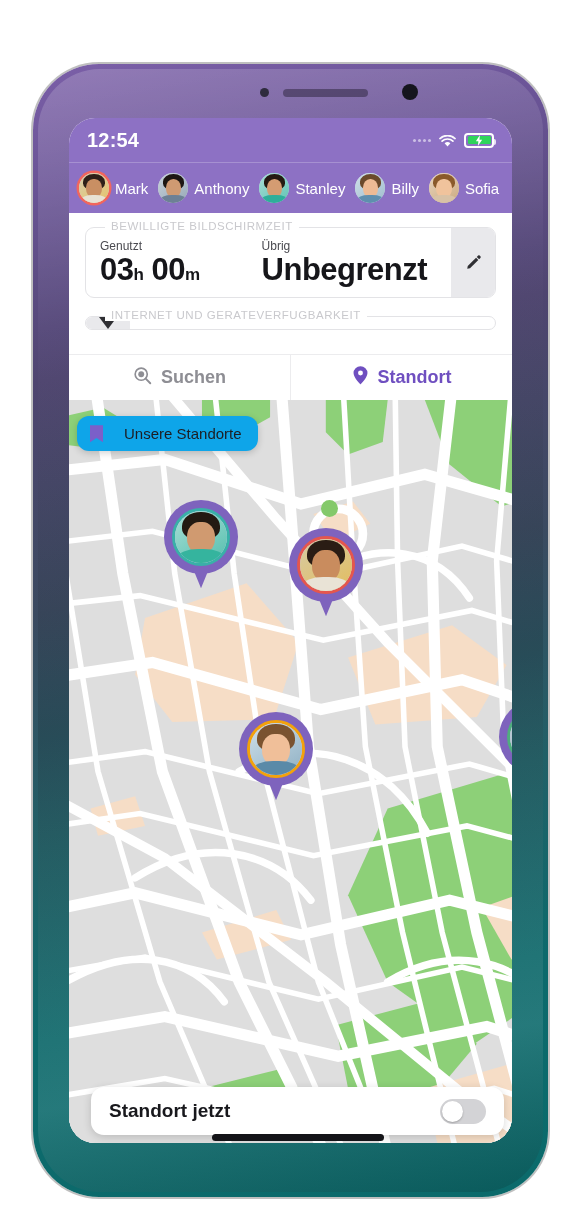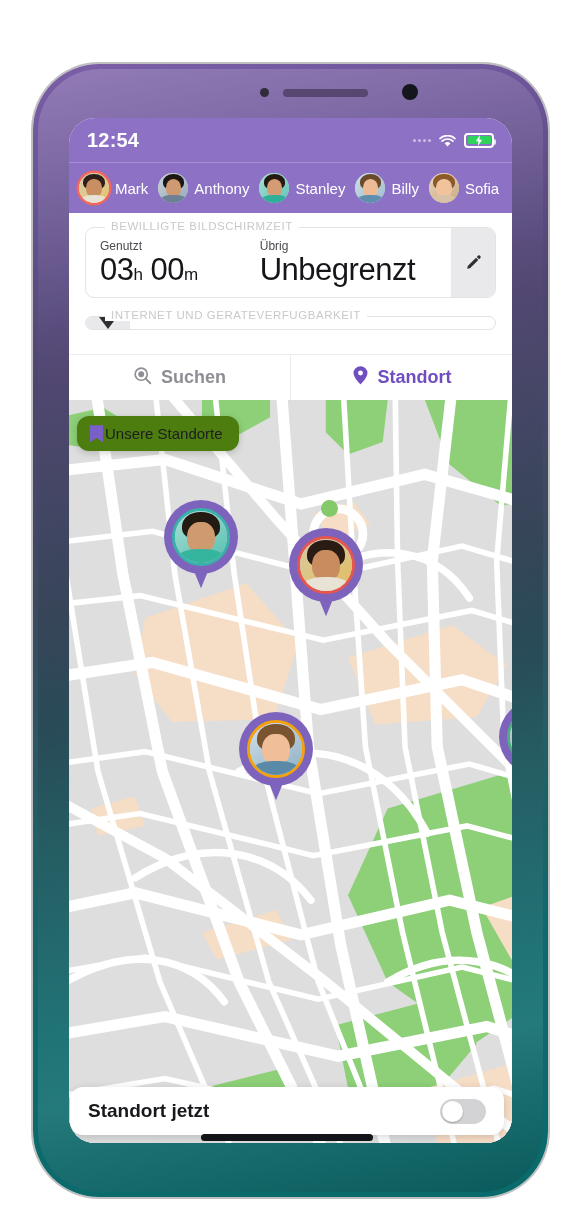--- a/index.html
+++ b/index.html
@@ -84,21 +84,21 @@
   .fcard-box { border:1.6px solid #e3e3e6; border-radius:9px; overflow:hidden;
                display:flex; align-items:stretch; background:#fff; }
   .fcard-main { flex:1 1 auto; padding:12px 14px 11px 14px; min-width:0; }
   .fcard-act { flex:0 0 44px; background:#e9e9ec; display:flex;
                align-items:center; justify-content:center; }
 
   .time-row { display:flex; align-items:flex-start; }
   .time-col { flex:0 0 auto; }
   .time-col.right { margin-left:62px; }
   .time-lab { font-size:12px; color:#4a4a50; line-height:1.05; margin-bottom:1px; }
-  .time-val { font-size:31px; color:#16161a; font-weight:400; line-height:1.05;
+  .time-val { font-size:31px; color:#16161a; font-weight:700; line-height:1.05;
               letter-spacing:-.5px; }
   .time-val .u { font-size:17px; }
 
   .sel-val { font-size:19px; font-weight:bold; color:#6f4fc0; line-height:1.2;
              padding:7px 0 6px 0; }
 
   
   .pencil { width:17px; height:17px; position:relative; transform:rotate(0deg); }
   .caret { width:0; height:0; border-left:9px solid transparent;
            border-right:9px solid transparent; border-top:12px solid #2f2f33; }
@@ -110,23 +110,23 @@
          gap:9px; font-size:18px; font-weight:bold; color:#8e8e94; }
   .tab.active { color:#6f4fc0; }
   .tab + .tab { border-left:1px solid #ececee; }
   .tabs:after { content:""; }
 
   
   .map { position:relative; flex:1 1 auto; min-height:0; overflow:hidden;
          background:#dedede; }
   .map svg { position:absolute; inset:0; width:100%; height:100%; display:block; }
 
-  .chip { position:absolute; left:8px; top:16px; background:#4d7c0f;
+  .chip { position:absolute; left:8px; top:16px; background:#0ea5e9;
           border-radius:12px; padding:9px 16px 9px 13px; display:flex;
-          align-items:center; gap:2px; box-shadow:0 2px 7px rgba(0,0,0,.18);
+          align-items:center; gap:21px; box-shadow:0 2px 7px rgba(0,0,0,.18);
           font-size:15px; color:#1d1d22; white-space:nowrap; }
   .bookmark { width:13px; height:17px; background:#7b5fc9; flex:0 0 auto;
               clip-path:polygon(0 0,100% 0,100% 100%,50% 76%,0 100%); }
 
   
   .pin { position:absolute; width:74px; height:90px; }
   .pin .head { position:absolute; left:0; top:0; width:74px; height:74px;
                border-radius:50%; background:#7e63bd; }
   .pin .tail { position:absolute; left:19px; top:44px; width:36px; height:44px;
                background:#7e63bd;
@@ -135,21 +135,21 @@
                border-radius:50%; overflow:hidden; border:3px solid #39b0a8;
                background:#cfc6e6; }
   .pin.r-red  .ring { border-color:#e4564e; }
   .pin.r-amber .ring { border-color:#f2a20c; }
   .pin.r-green .ring { border-color:#4fae7e; }
 
   .greendot { position:absolute; width:17px; height:17px; border-radius:50%;
               background:#84c96a; }
 
   
-  .botbar { position:absolute; left:1px; right:8px; bottom:8px; background:#fff;
+  .botbar { position:absolute; left:22px; right:8px; bottom:8px; background:#fff;
             border-radius:13px; height:48px; display:flex; align-items:center;
             justify-content:space-between; padding:0 18px;
             box-shadow:0 2px 9px rgba(0,0,0,.16); }
   .bot-lab { font-size:19px; font-weight:bold; color:#18181c; white-space:nowrap; }
   .switch { width:46px; height:25px; border-radius:13px; background:#d3d3d6;
             position:relative; flex:0 0 auto; }
   .switch .knob { position:absolute; left:2px; top:2px; width:21px; height:21px;
                   border-radius:50%; background:#fff; box-shadow:0 1px 2px rgba(0,0,0,.25); }
 
   .homebar { position:absolute; left:50%; transform:translateX(-50%); bottom:-6px;

